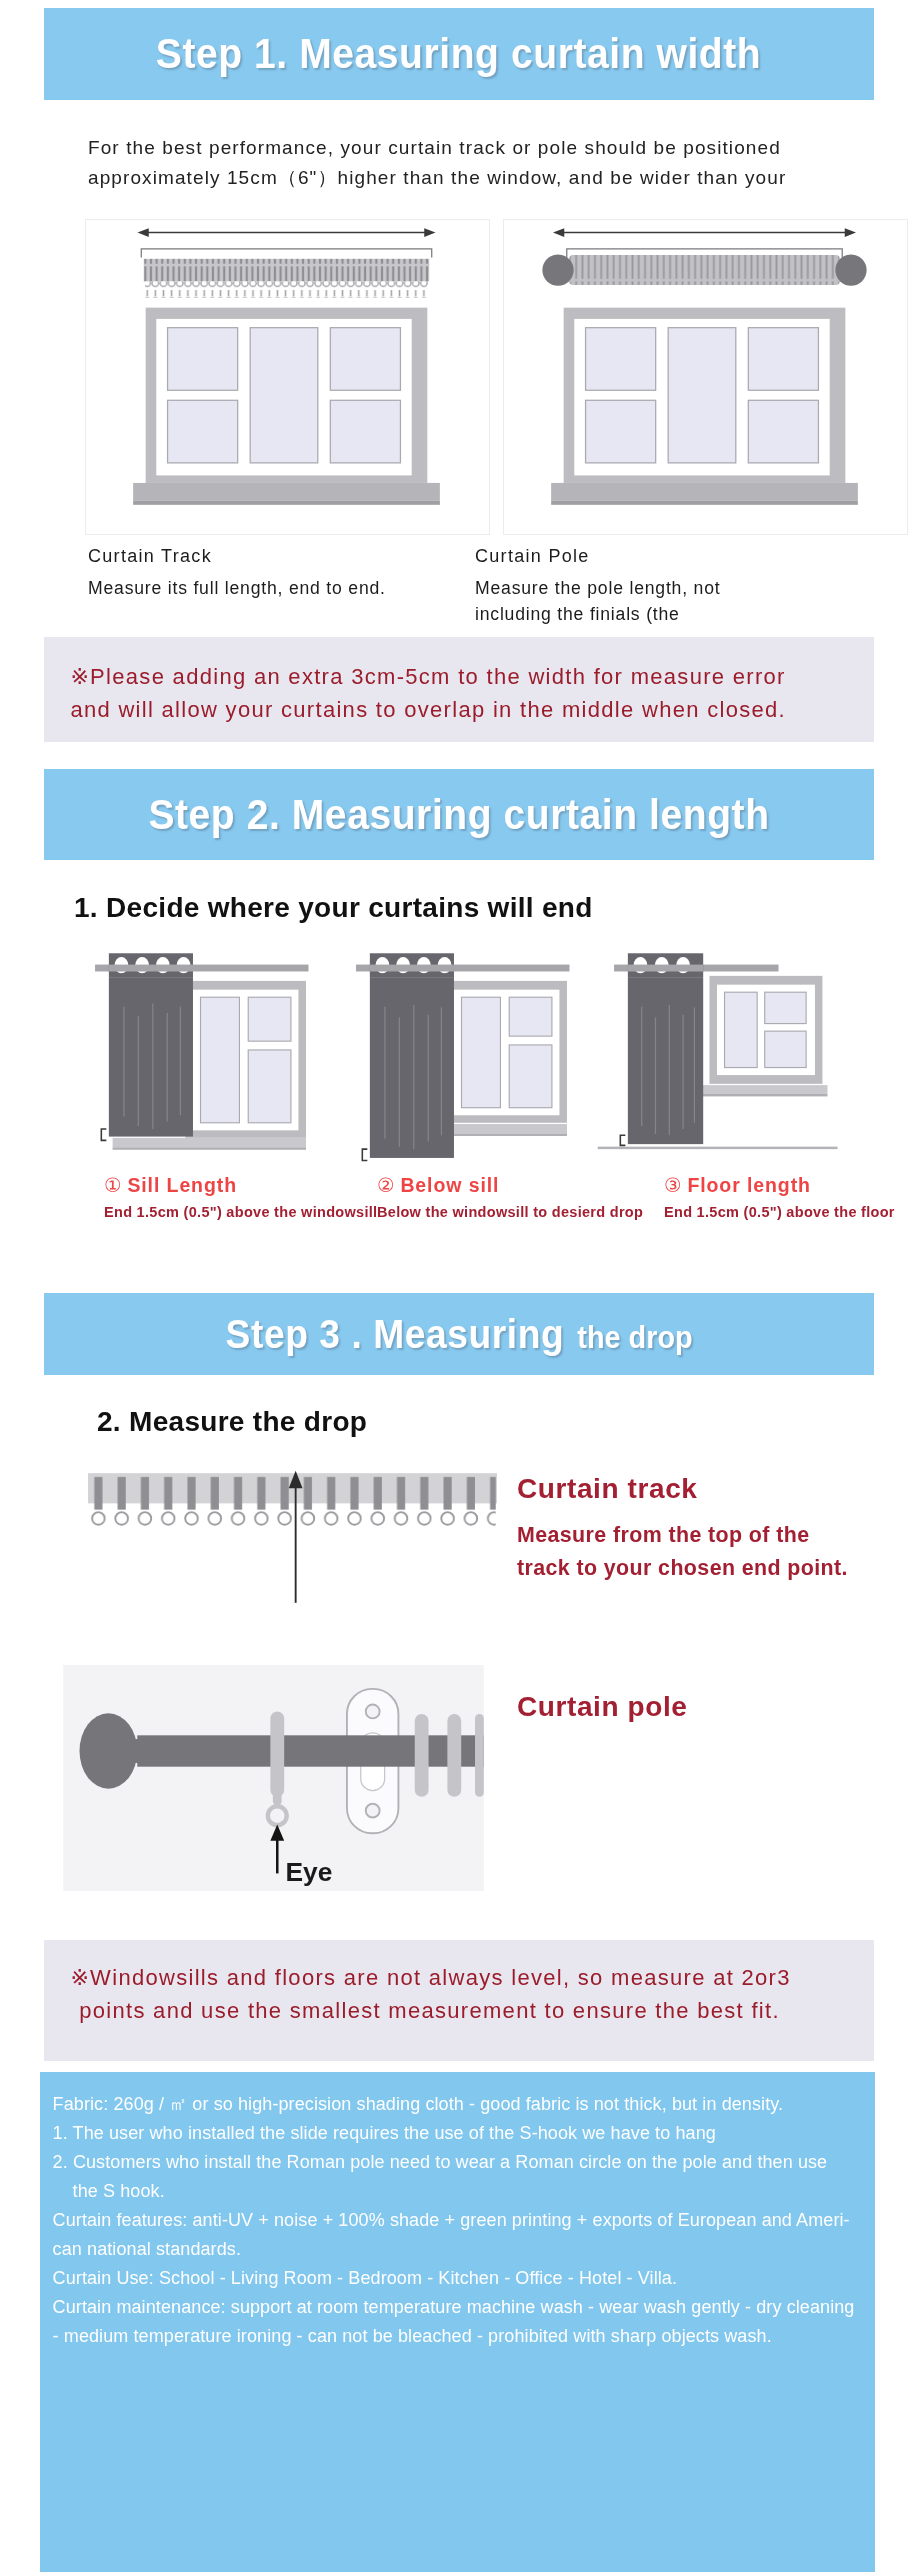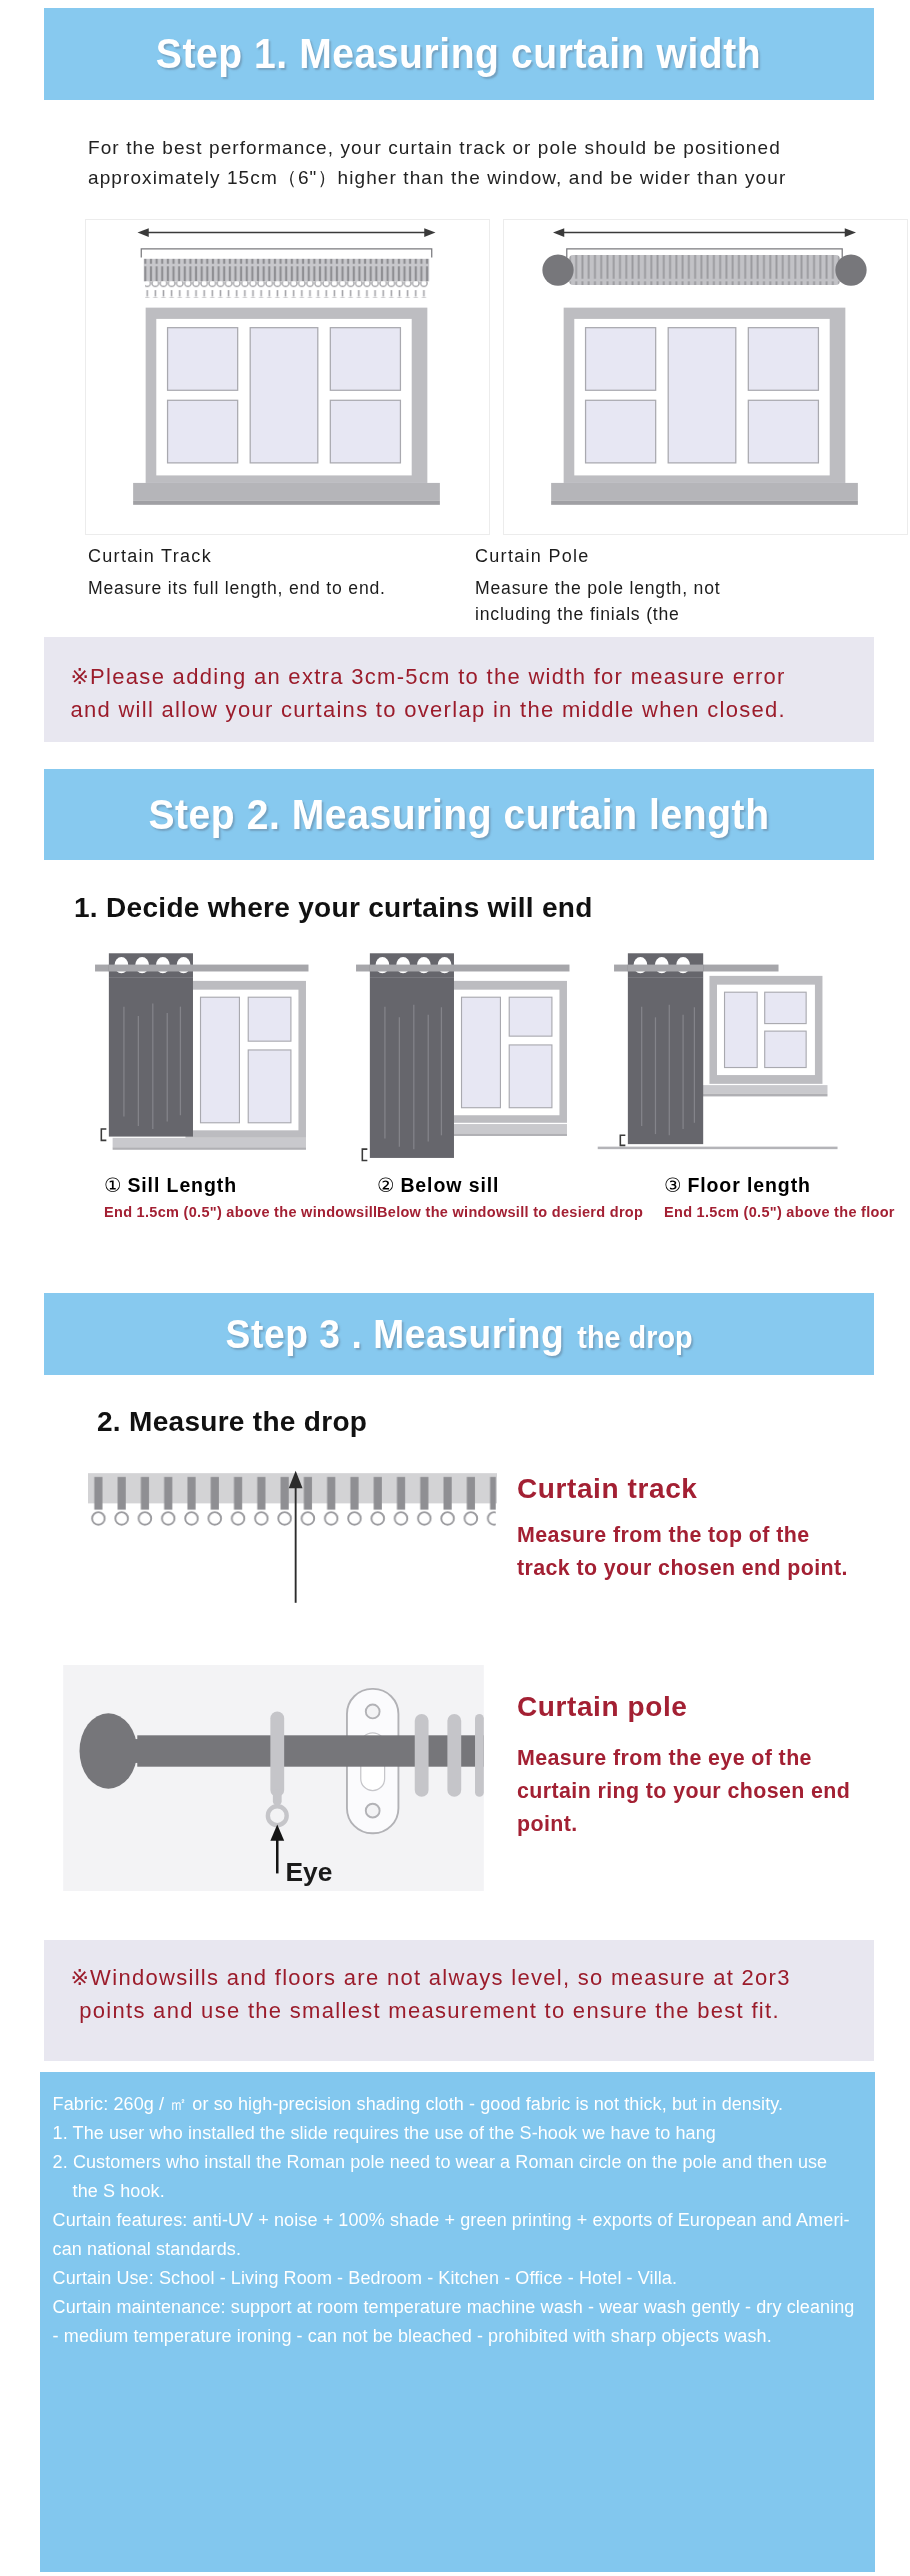--- a/index.html
+++ b/index.html
@@ -24,21 +24,21 @@
   .note{position:absolute;left:44px;width:830px;background:#e8e7f0;color:#9b1c2b;
         font-size:22px;letter-spacing:1.3px;line-height:33px;white-space:nowrap;}
   #note1{top:637px;height:105px;padding:22.6px 0 0 26.4px;box-sizing:border-box;}
   #note2{top:1940px;height:121px;padding:21.4px 0 0 26.4px;box-sizing:border-box;}
   #note2 .l2{padding-left:8.8px;}
   .h-black{position:absolute;font-size:28px;font-weight:bold;color:#111;letter-spacing:0.3px;white-space:nowrap;}
   #heading1{left:74px;top:892px;}
   #heading2{left:97px;top:1406px;}
   .p2{position:absolute;top:947px;width:252px;height:226px;}
   #p2a{left:72px;} #p2b{left:333px;} #p2c{left:591px;}
-  .opt-title{position:absolute;top:1174px;font-size:19.5px;font-weight:bold;color:#000000;
+  .opt-title{position:absolute;top:1174px;font-size:19.5px;font-weight:bold;color:#ef4444;
              letter-spacing:0.9px;white-space:nowrap;}
   .opt-desc{position:absolute;top:1204px;font-size:14.5px;font-weight:bold;color:#a32033;
             letter-spacing:0.3px;white-space:nowrap;}
   #t1,#d1{left:104px;} #t2,#d2{left:377px;} #t3,#d3{left:664px;}
   .opt-title .num{font-weight:normal;margin-right:5px;}
   #track-widget{position:absolute;left:88px;top:1468px;}
   #pole-widget{position:absolute;left:63px;top:1665px;}
   .red-h{position:absolute;left:517px;font-size:28px;font-weight:bold;color:#a32033;letter-spacing:0.6px;white-space:nowrap;}
   #track-h{top:1473px;} #pole-h{top:1691px;}
   .red-b{position:absolute;left:517px;font-size:21.4px;font-weight:bold;color:#a32033;
@@ -273,25 +273,20 @@
       <rect x="656" y="78" width="14" height="132" rx="7" fill="#c5c5c9"></rect>
       <rect x="330" y="74" width="22" height="136" rx="11" fill="#c5c5c9"></rect>
       <rect x="334" y="198" width="14" height="26" rx="7" fill="#c5c5c9"></rect>
       <circle cx="341" cy="240" r="15" fill="#f3f3f5" stroke="#c5c5c9" stroke-width="7"></circle>
       <line x1="341" y1="332" x2="341" y2="266" stroke="#141414" stroke-width="4"></line>
       <polygon points="341,254 330,280 352,280" fill="#141414"></polygon>
       <text x="354" y="344" font-size="42" font-weight="bold" fill="#1a1a1a">Eye</text>
     </svg>
   </div>
   <div class="red-h" id="pole-h">Curtain pole</div>
-  <div class="red-b" id="pole-b">
-    <div>Measure from the eye of the</div>
-    <div>curtain ring to your chosen end</div>
-    <div>point.</div>
-  </div>
 
   <div class="note" id="note2">
     <div>※Windowsills and floors are not always level, so measure at 2or3</div>
     <div class="l2">points and use the smallest measurement to ensure the best fit.</div>
   </div>
 
   <div id="details">
     <div>Fabric: 260g / ㎡ or so high-precision shading cloth - good fabric is not thick, but in density.</div>
     <div>1. The user who installed the slide requires the use of the S-hook we have to hang</div>
     <div>2. Customers who install the Roman pole need to wear a Roman circle on the pole and then use</div>

